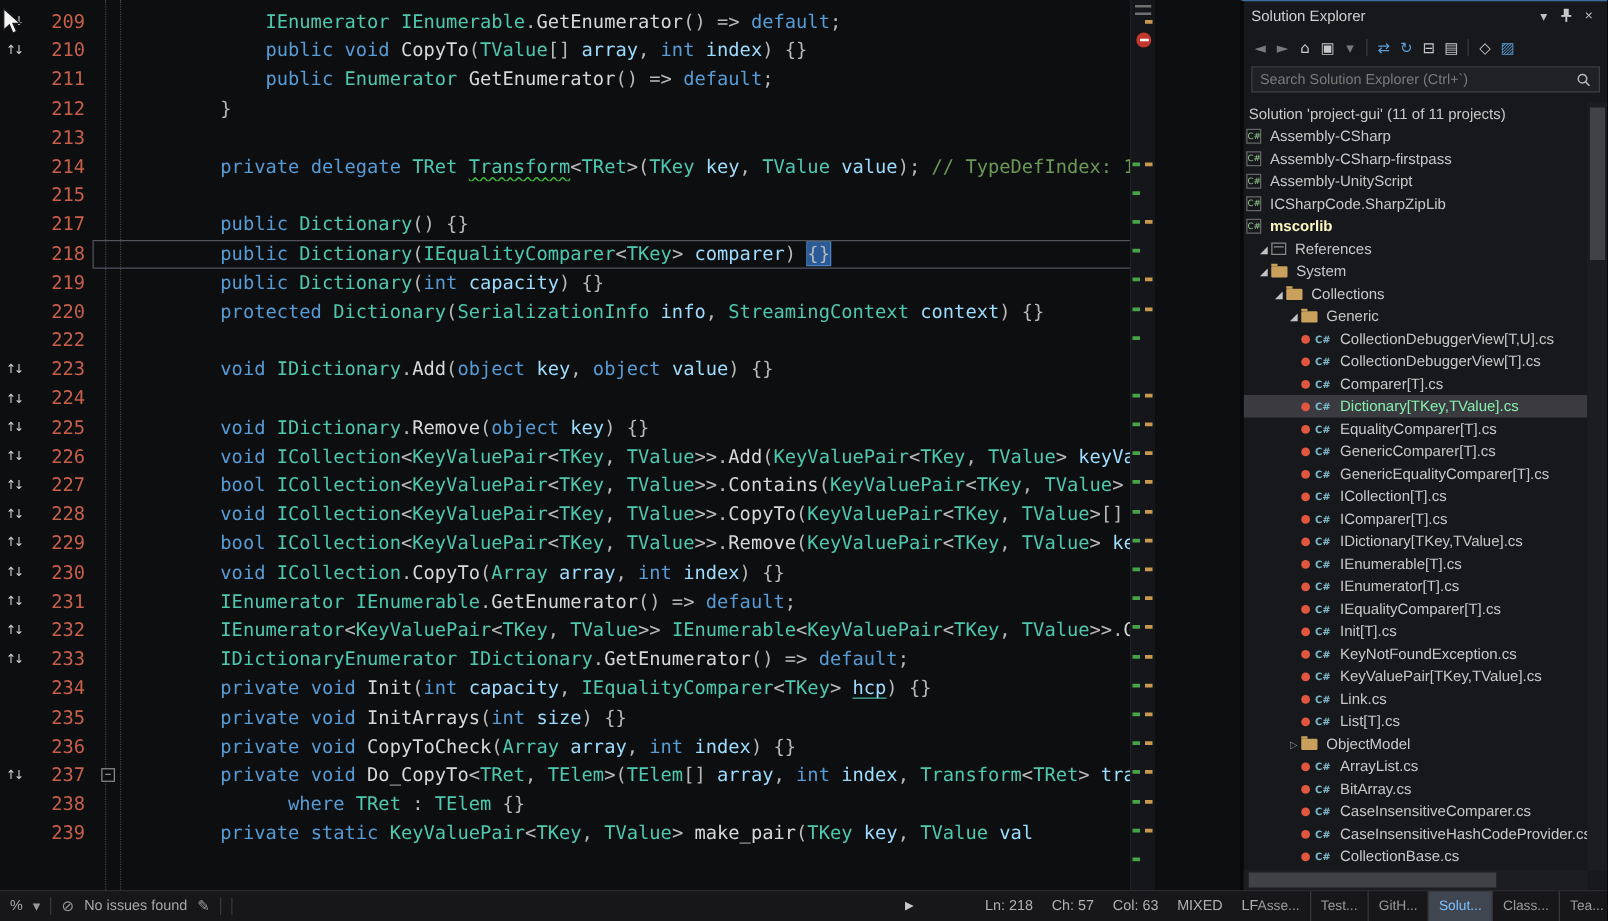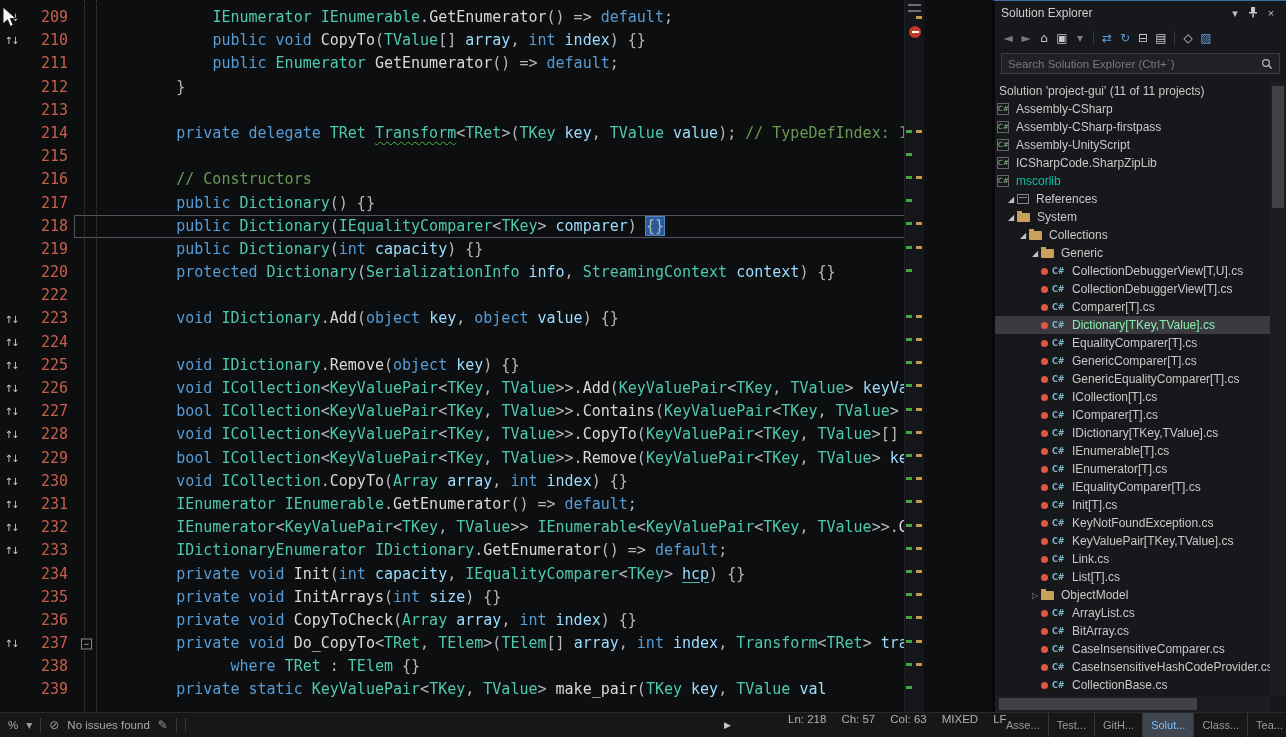--- a/index.html
+++ b/index.html
@@ -55,33 +55,33 @@
 .exp.closed{color:#8a8a8a}
 .dot{flex:0 0 7px;width:7px;height:7px;border-radius:50%;background:#e0563f;margin-right:4px}
 .fold-ic{flex:0 0 13px;width:13px;height:9px;background:#caa15c;border-radius:1px;position:relative;margin-right:5px}
 .fold-ic::before{content:"";position:absolute;top:-2px;left:0;width:5px;height:2px;background:#caa15c}
 .csic{flex:0 0 15px;font-size:8px;font-weight:bold;color:#7ab8c9;margin-right:3px;font-family:"DejaVu Sans",sans-serif}
 .pric{flex:0 0 12px;width:12px;height:12px;border:1px solid #666;font-size:7px;color:#8cc08c;text-align:center;line-height:10px;margin-right:5px;font-family:"DejaVu Sans",sans-serif}
 .refic{flex:0 0 12px;width:12px;height:10px;border:1px solid #888;margin-right:5px;position:relative}
 .refic::before{content:"";position:absolute;left:1px;top:2px;right:1px;border-top:1px solid #888}
 .tlabel{margin-left:2px;color:#c8c8c8}
 .titem.selrow .tlabel{color:#86efac}
-.tbold{font-weight:normal;color:#14b8a6}
+.tbold{font-weight:bold;color:#fef9c3}
 .se-vscroll{position:absolute;right:0;top:81px;bottom:16px;width:16px;background:#1c1d20}
 .se-vthumb{position:absolute;left:2px;right:2px;top:4px;height:122px;background:#404247}
 .se-hscroll{position:absolute;left:0;right:16px;bottom:0;height:16px;background:#1c1d20}
 .se-hthumb{position:absolute;top:2px;bottom:2px;left:4px;width:198px;background:#404247}
 
 
 .statusbar{position:absolute;left:0;top:712px;width:1286px;height:25px;background:#17171a;border-top:1px solid #2a2a2e;font-size:11.5px;color:#a8a8a8}
 .sb-left{position:absolute;left:0;top:0;bottom:0;display:flex;align-items:center;padding-left:8px;gap:8px}
 .sbsep{width:1px;height:14px;background:#38383c}
 .sbico{color:#9a9a9a;font-size:12px;font-family:"DejaVu Sans",sans-serif}
 .sb-play{position:absolute;left:724px;top:7px;font-size:9px;color:#c8c8c8;font-family:"DejaVu Sans",sans-serif}
-.sb-right{position:absolute;left:788px;top:0;bottom:0;display:flex;align-items:flex-start;gap:15px;color:#b0b0b0}
+.sb-right{position:absolute;left:788px;top:0;bottom:0;display:flex;align-items:center;gap:15px;color:#b0b0b0}
 .sb-tabs{position:absolute;left:998px;top:0;bottom:0;display:flex;align-items:stretch;font-size:11px}
 .sbtab{display:flex;align-items:center;padding:0 8px;border-right:1px solid #38383c;color:#9a9a9a}
 .sbtab.active{background:#3f4650;color:#7cc0ff}
 </style>
 </head>
 <body>
 
 <div class="app">
 
   <div class="editor">
@@ -122,26 +122,20 @@
           <span class="gl"></span>
           <span class="ln">214</span>
           <span class="fm"></span>
           <span class="ct"><span class="tok pl">        </span><span class="tok k">private </span><span class="tok k">delegate </span><span class="tok t">TRet </span><span class="tok t sq">Transform</span><span class="tok o">&lt;</span><span class="tok t">TRet</span><span class="tok o">&gt;(</span><span class="tok t">TKey </span><span class="tok p">key</span><span class="tok o">, </span><span class="tok t">TValue </span><span class="tok p">value</span><span class="tok o">); </span><span class="tok c">// TypeDefIndex: 1</span></span>
         </div>
         <div class="row">
           <span class="gl"></span>
           <span class="ln">215</span>
           <span class="fm"></span>
           <span class="ct"></span>
-        </div>
-        <div class="row">
-          <span class="gl"></span>
-          <span class="ln">216</span>
-          <span class="fm"></span>
-          <span class="ct"><span class="tok pl">        </span><span class="tok c">// Constructors</span></span>
         </div>
         <div class="row">
           <span class="gl"></span>
           <span class="ln">217</span>
           <span class="fm"></span>
           <span class="ct"><span class="tok pl">        </span><span class="tok k">public </span><span class="tok t">Dictionary</span><span class="tok o">() {}</span></span>
         </div>
         <div class="row cur">
           <span class="gl"></span>
           <span class="ln">218</span>

